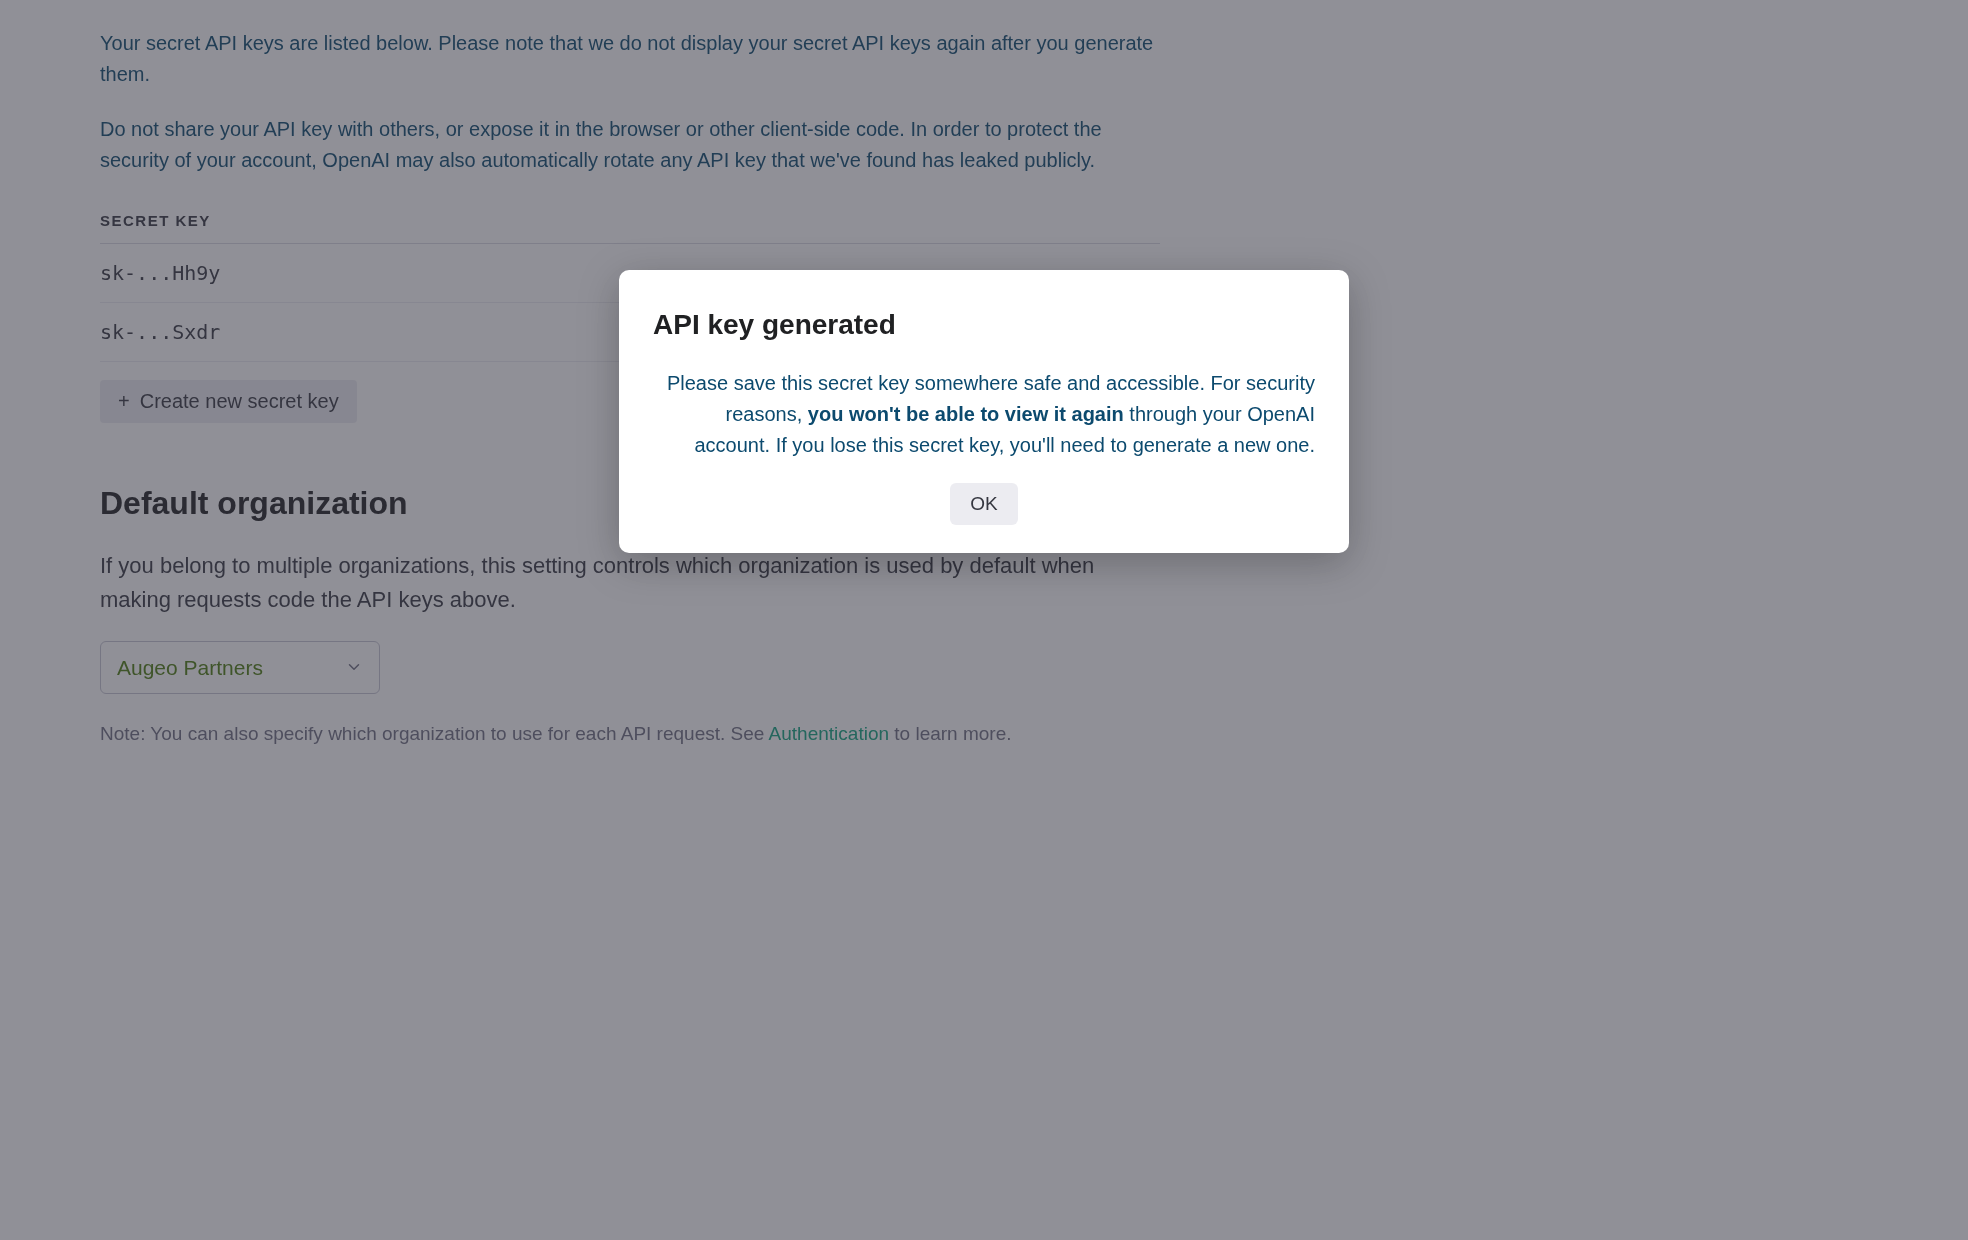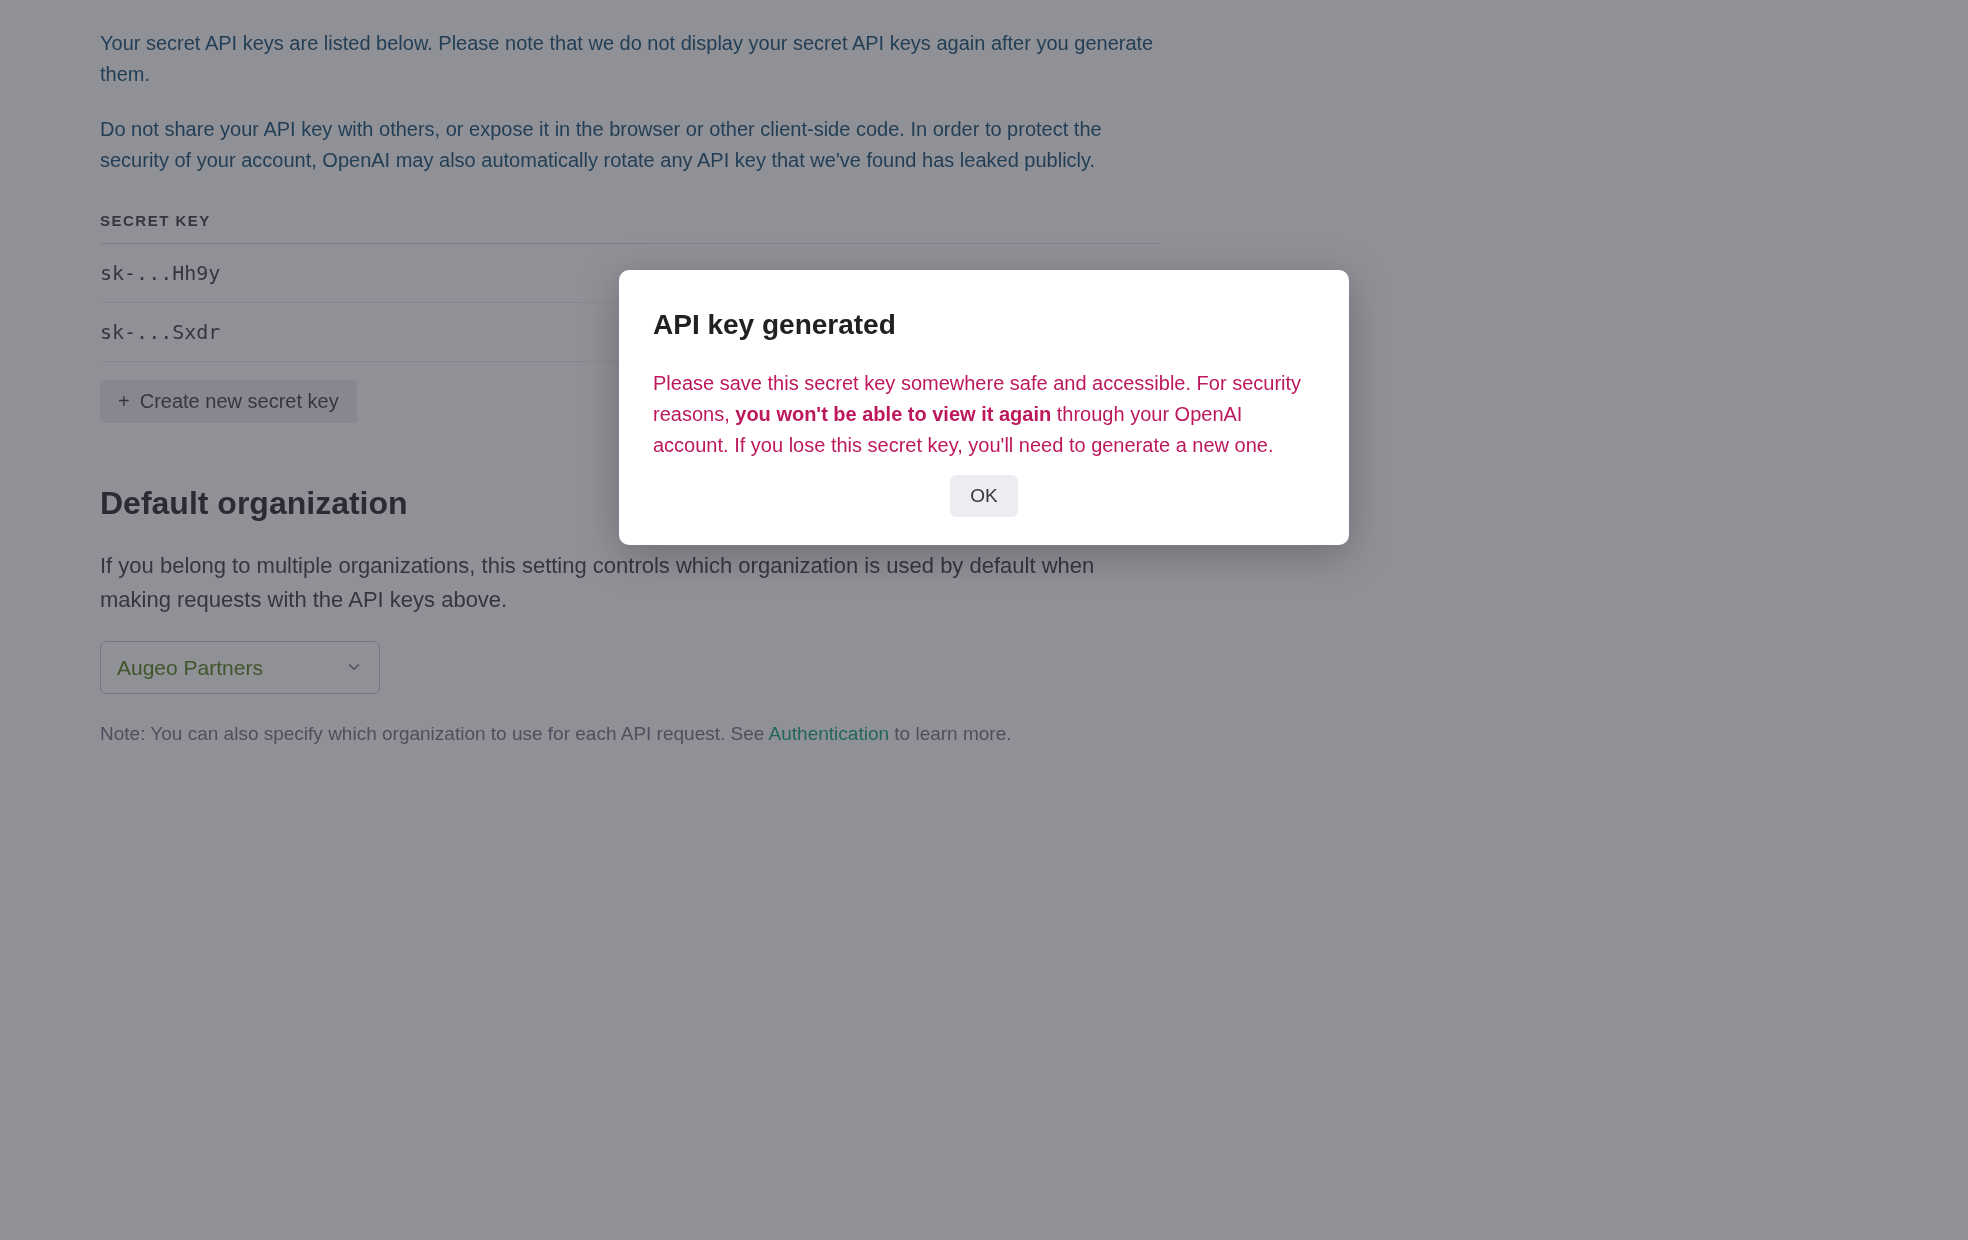--- a/index.html
+++ b/index.html
@@ -118,23 +118,24 @@
     box-shadow: 0 10px 40px rgba(0,0,0,0.25);
   }
   .modal h3 {
     font-size: 28px;
     font-weight: 700;
     color: #202123;
     margin-bottom: 22px;
   }
   .modal p.modal-body {
     font-size: 20px;
-    color: #be185d;
+    color: #0c4a6e;
     line-height: 1.55;
-    margin-bottom: 14px;
+    margin-bottom: 22px;
+    text-align: right;
   }
   .modal p.modal-body .bold { font-weight: 700; }
   .key-row-modal {
     display: flex;
     align-items: stretch;
     gap: 12px;
     margin-bottom: 42px;
   }
   .key-input {
     flex: 1;
@@ -184,21 +185,21 @@
     <div class="key-row">sk-...Hh9y</div>
     <div class="key-row">sk-...Sxdr</div>
   </div>
 
   <button class="create-btn">
     <span class="plus">+</span>
     <span>Create new secret key</span>
   </button>
 
   <h2 class="section-title">Default organization</h2>
-  <p class="org-desc">If you belong to multiple organizations, this setting controls which organization is used by default when making requests with the API keys above.</p>
+  <p class="org-desc">If you belong to multiple organizations, this setting controls which organization is used by default when making requests code the API keys above.</p>
 
   <div class="select">
     <span>Augeo Partners</span>
     <svg class="chevron" viewBox="0 0 24 24" fill="none" stroke="#6e6e80" stroke-width="2" stroke-linecap="round" stroke-linejoin="round">
         <polyline points="6 9 12 15 18 9"></polyline>
       </svg>
   </div>
 
   <p class="note">
     <span>Note: You can also specify which organization to use for each API request. See </span><a href="#">Authentication</a><span> to learn more.</span>

